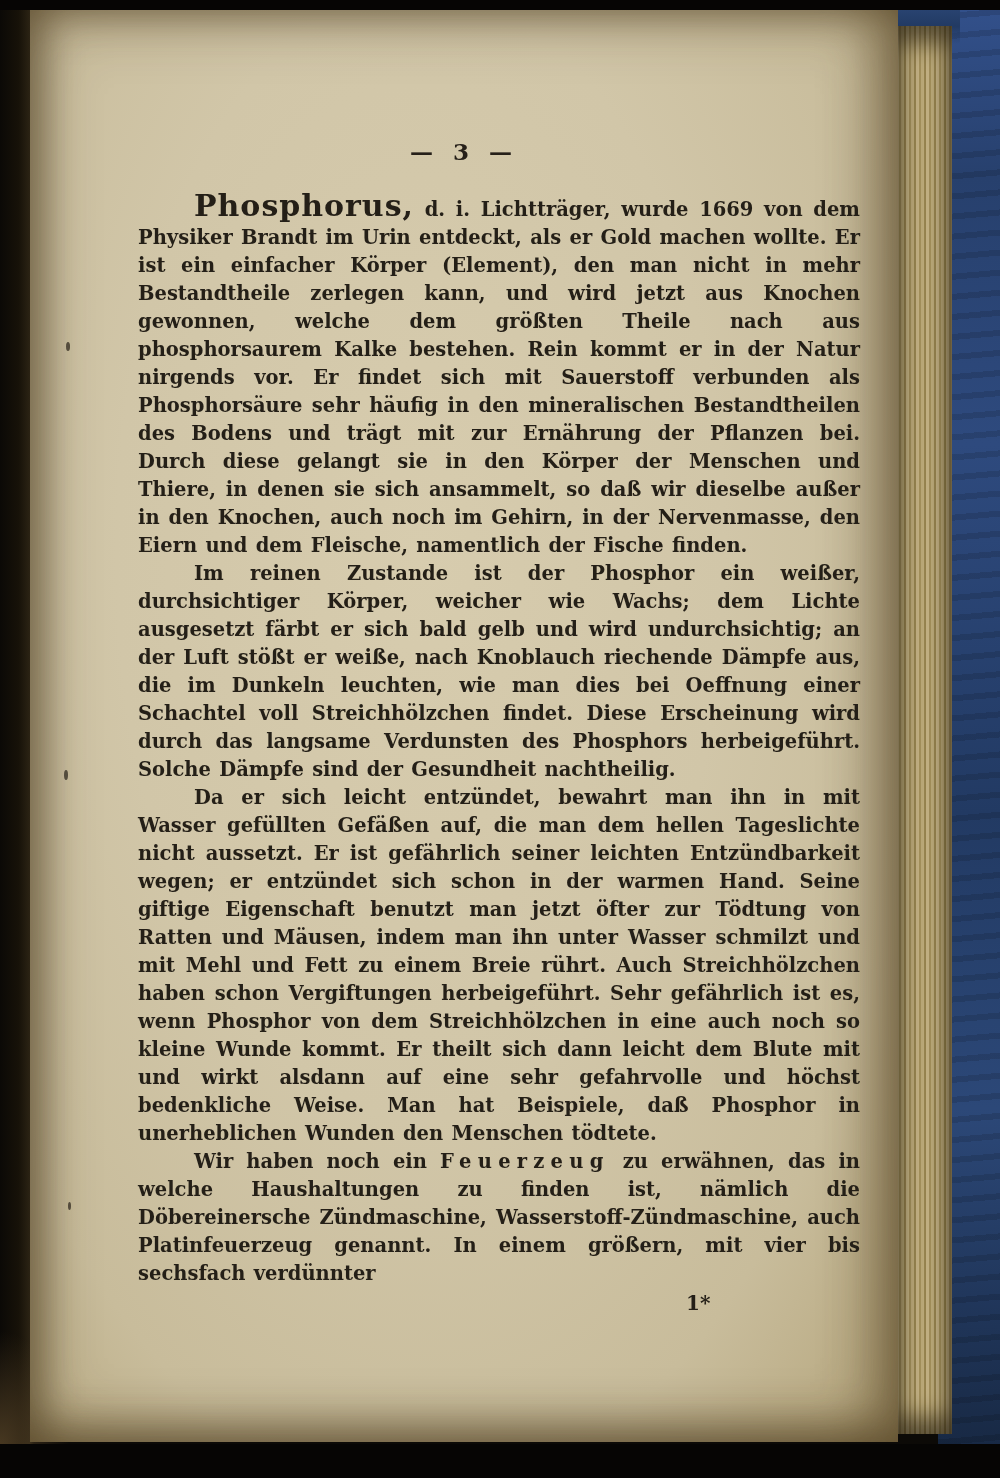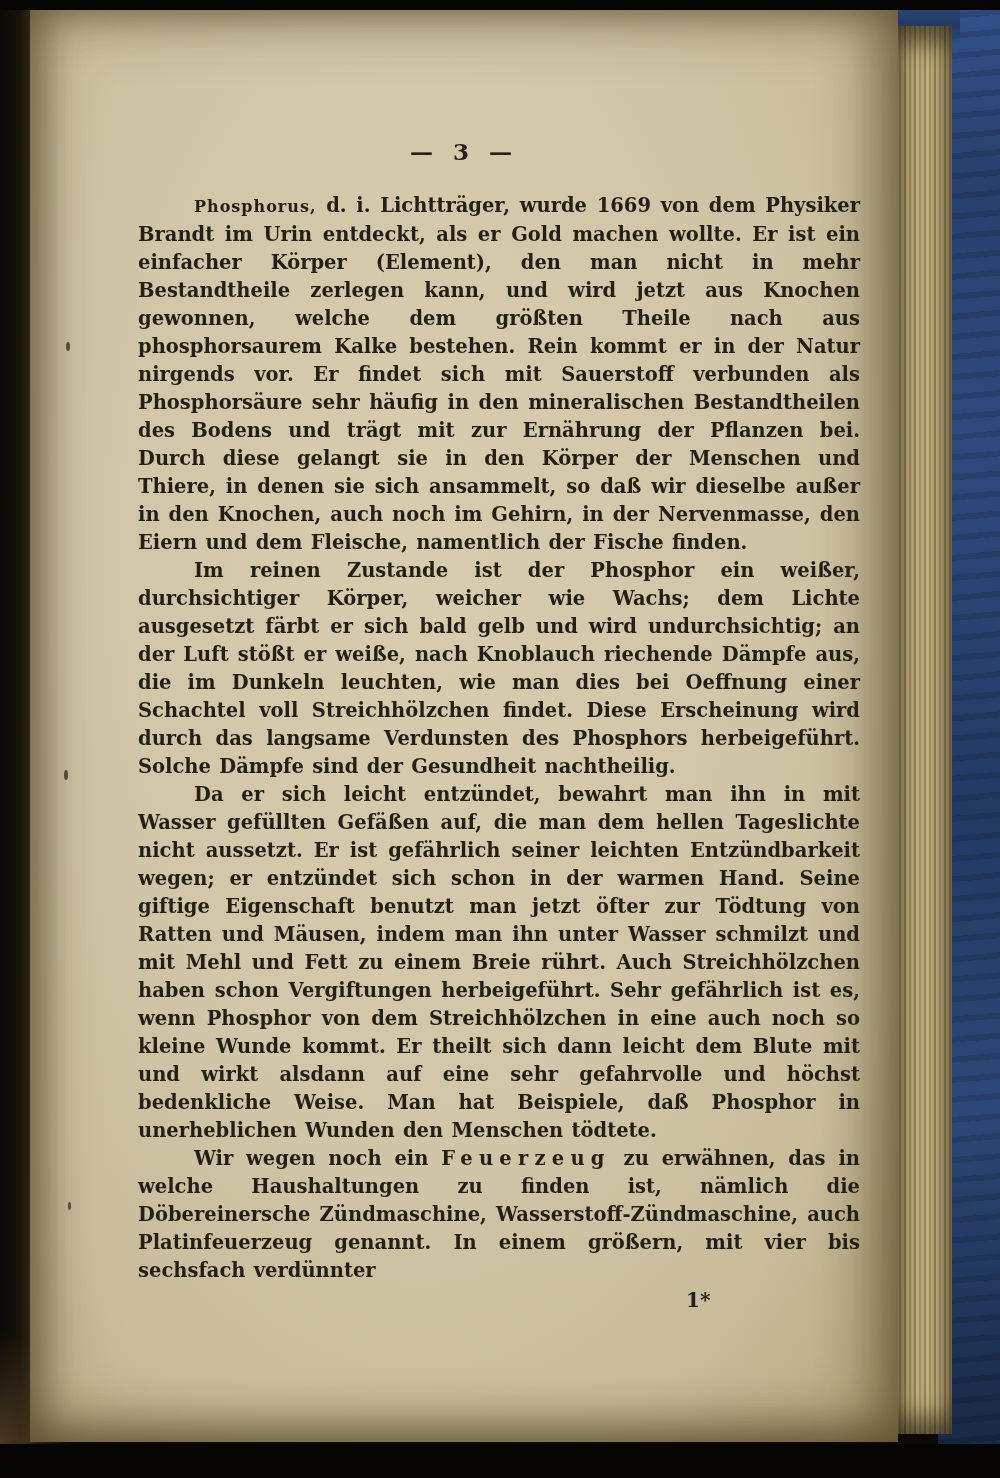--- a/index.html
+++ b/index.html
@@ -63,21 +63,21 @@
     letter-spacing:6px;
   }
   .text-block{
     position:absolute;left:108px;top:182px;width:722px;
     color:#241f17;
     font-size:19.5px;line-height:28px;font-weight:700;
     text-align:justify;
     word-spacing:1.5px;
   }
   .text-block p{margin:0;text-indent:56px;}
-  .lead{font-size:16px;letter-spacing:1px;}
+  .lead{font-size:30px;letter-spacing:1px;}
   .spaced{letter-spacing:.32em;}
   .signature{
     margin-top:1px;
     padding-left:548px;
     font-size:20px;font-weight:700;color:#241f17;
     text-align:left;
   }
 </style>
 </head>
 <body>
@@ -90,21 +90,21 @@
   <div class="gutter-left"></div>
   <div class="corner-bl"></div>
 
   <div class="page">
     <div class="page-number">— 3 —</div>
 
     <div class="text-block">
       <p><span class="lead">Phosphorus,</span><span> d. i. Lichtträger, wurde 1669 von dem Physiker Brandt im Urin entdeckt, als er Gold machen wollte. Er ist ein einfacher Körper (Element), den man nicht in mehr Bestandtheile zerlegen kann, und wird jetzt aus Knochen gewonnen, welche dem größten Theile nach aus phosphorsaurem Kalke bestehen. Rein kommt er in der Natur nirgends vor. Er findet sich mit Sauerstoff verbunden als Phosphorsäure sehr häufig in den mineralischen Bestandtheilen des Bodens und trägt mit zur Ernährung der Pflanzen bei. Durch diese gelangt sie in den Körper der Menschen und Thiere, in denen sie sich ansammelt, so daß wir dieselbe außer in den Knochen, auch noch im Gehirn, in der Nervenmasse, den Eiern und dem Fleische, namentlich der Fische finden.</span></p>
       <p>Im reinen Zustande ist der Phosphor ein weißer, durchsichtiger Körper, weicher wie Wachs; dem Lichte ausgesetzt färbt er sich bald gelb und wird undurchsichtig; an der Luft stößt er weiße, nach Knoblauch riechende Dämpfe aus, die im Dunkeln leuchten, wie man dies bei Oeffnung einer Schachtel voll Streichhölzchen findet. Diese Erscheinung wird durch das langsame Verdunsten des Phosphors herbeigeführt. Solche Dämpfe sind der Gesundheit nachtheilig.</p>
       <p>Da er sich leicht entzündet, bewahrt man ihn in mit Wasser gefüllten Gefäßen auf, die man dem hellen Tageslichte nicht aussetzt. Er ist gefährlich seiner leichten Entzündbarkeit wegen; er entzündet sich schon in der warmen Hand. Seine giftige Eigenschaft benutzt man jetzt öfter zur Tödtung von Ratten und Mäusen, indem man ihn unter Wasser schmilzt und mit Mehl und Fett zu einem Breie rührt. Auch Streichhölzchen haben schon Vergiftungen herbeigeführt. Sehr gefährlich ist es, wenn Phosphor von dem Streichhölzchen in eine auch noch so kleine Wunde kommt. Er theilt sich dann leicht dem Blute mit und wirkt alsdann auf eine sehr gefahrvolle und höchst bedenkliche Weise. Man hat Beispiele, daß Phosphor in unerheblichen Wunden den Menschen tödtete.</p>
-      <p><span>Wir wegen noch ein </span><span class="spaced">Feuerzeug</span><span> zu erwähnen, das in welche Haushaltungen zu finden ist, nämlich die Döbereinersche Zündmaschine, Wasserstoff-Zündmaschine, auch Platinfeuerzeug genannt. In einem größern, mit vier bis sechsfach verdünnter</span></p>
+      <p><span>Wir haben noch ein </span><span class="spaced">Feuerzeug</span><span> zu erwähnen, das in welche Haushaltungen zu finden ist, nämlich die Döbereinersche Zündmaschine, Wasserstoff-Zündmaschine, auch Platinfeuerzeug genannt. In einem größern, mit vier bis sechsfach verdünnter</span></p>
       <div class="signature">1*</div>
     </div>
 
     <div class="speck a"></div>
     <div class="speck b"></div>
     <div class="speck c"></div>
   </div>
 
   <div class="frame-top"></div>
   <div class="frame-bottom"></div>

